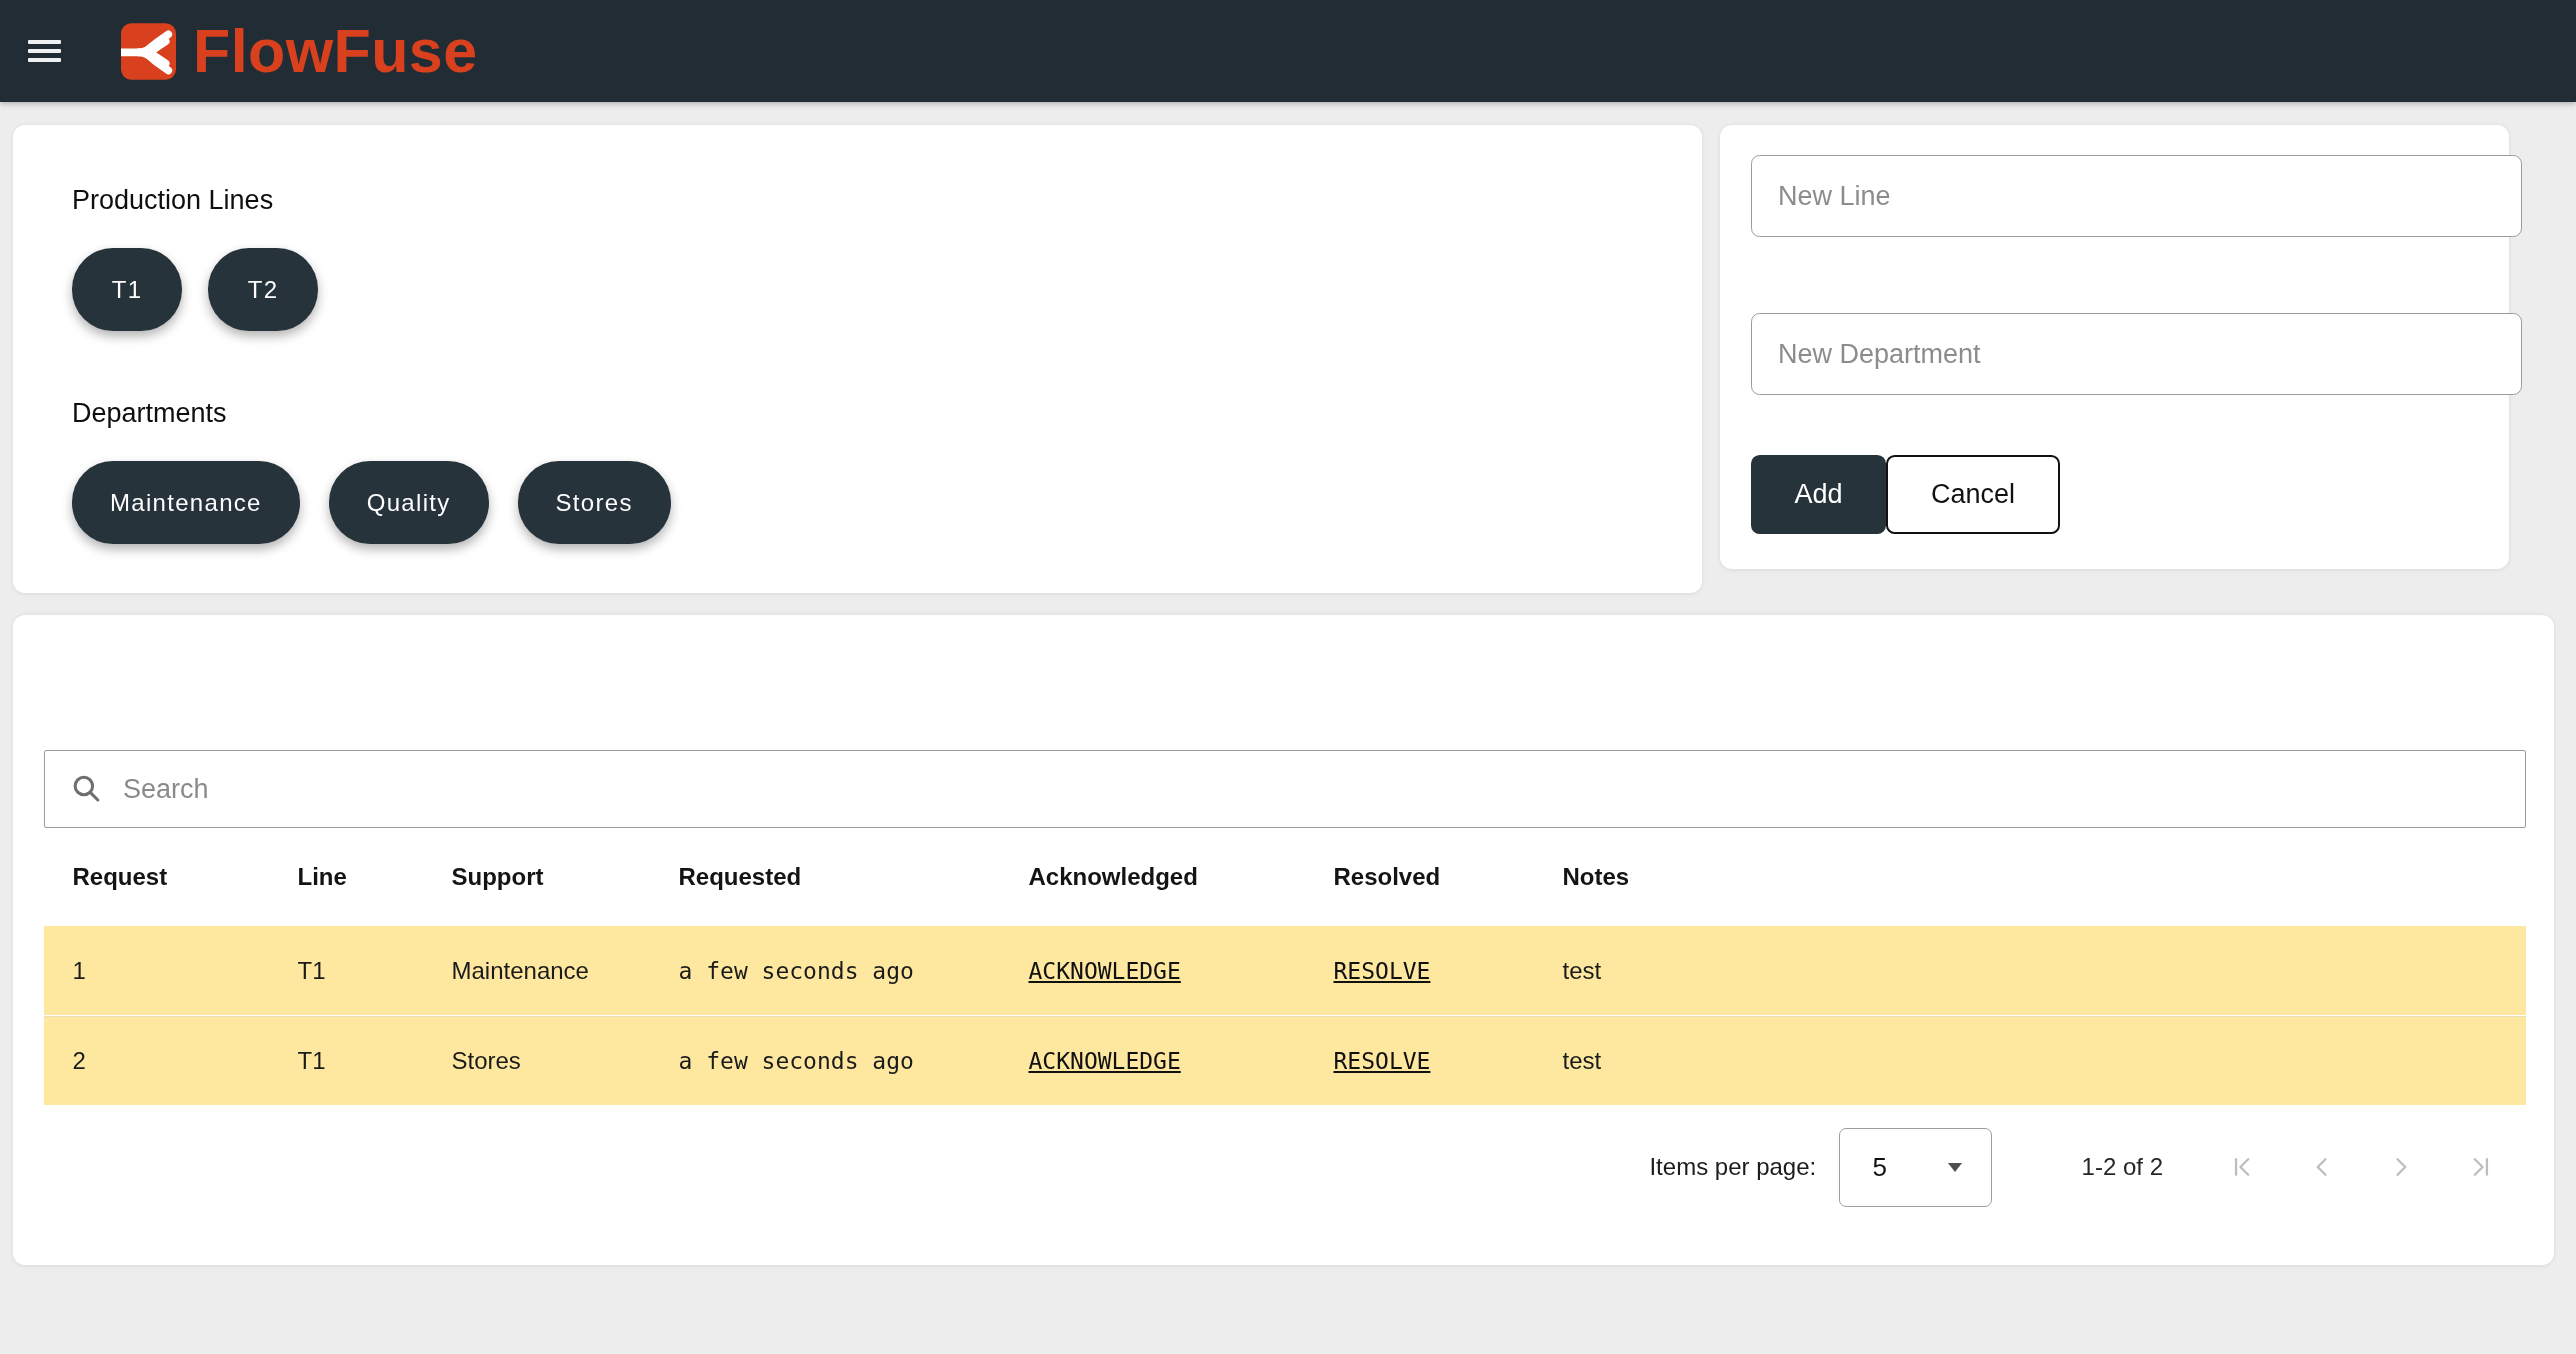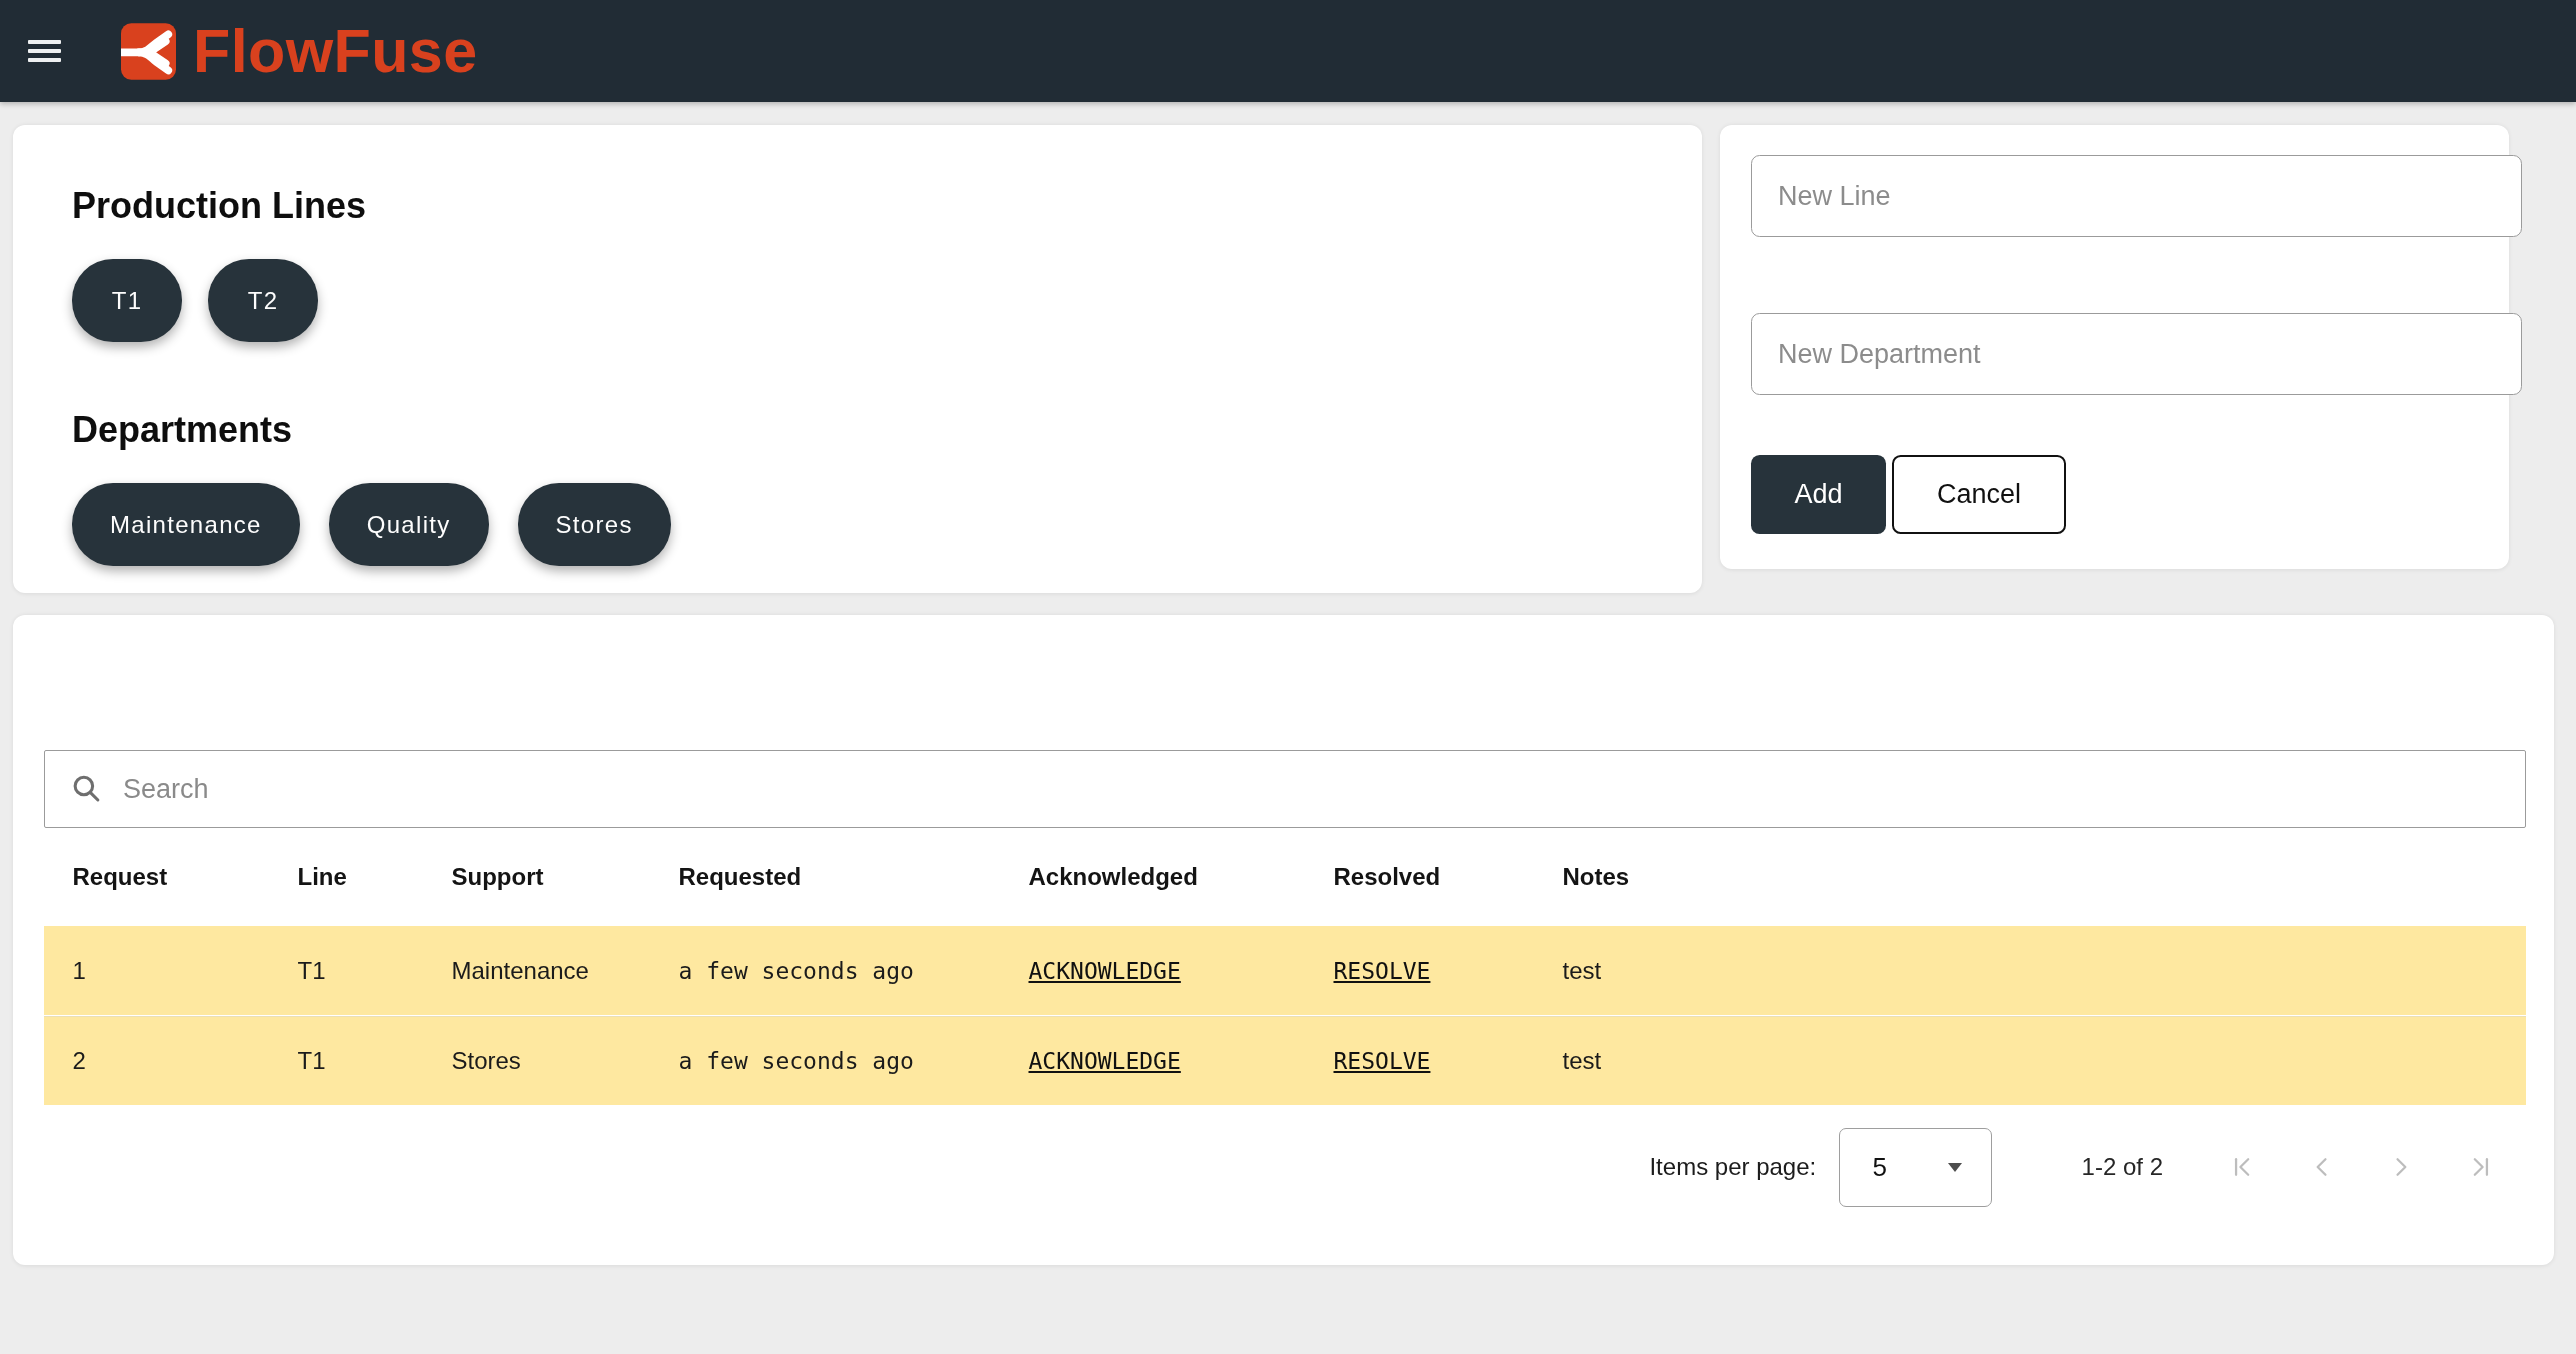--- a/index.html
+++ b/index.html
@@ -18,42 +18,42 @@
   .brand { display:flex; align-items:center; margin-left:60px; }
   .brand-icon { width:55px; height:57px; }
   .brand-text { margin-left:17px; font-size:61px; font-weight:bold; color:#d9411e; letter-spacing:0.4px; }
 
   
   .card { position:absolute; background:#ffffff; border-radius:12px; box-shadow:0 0.9px 4.3px rgba(0,0,0,0.08); }
   .card-lines { left:13px; top:125px; width:1689px; height:468px; padding:60px 59px; }
   .card-form  { left:1720px; top:125px; width:789px; height:444px; padding:30px 31px; }
   .card-table { left:13px; top:615px; width:2541px; height:650px; }
 
-  .section-title { font-size:36px; font-weight:bold; color:#0e0e0e; }
+  .section-title { font-size:27px; font-weight:normal; color:#0e0e0e; }
   .pill-row { display:flex; gap:26px; margin:32px 0 0 0; }
   .pill-row.depts { gap:29px; }
   .pill {
     height:83px; padding:0 38px; min-width:110px;
     background:#27333b; color:#fdfdfd; border:none; cursor:pointer;
     border-radius:41px; font-size:24px; letter-spacing:1.3px;
     font-family:"Liberation Sans", sans-serif;
     display:flex; align-items:center; justify-content:center;
     box-shadow:0 5.2px 10.4px rgba(0,0,0,0.30);
   }
   .dept-gap { margin-top:67px; }
 
   
   .text-input {
     width:771px; height:82px; border:1.7px solid #9b9b9b; border-radius:8.6px;
     font-size:27px; color:#222; padding:0 26px; outline:none; background:#fff;
     font-family:"Liberation Sans", sans-serif;
   }
   .text-input::placeholder { color:#8c8c8c; }
   .input-gap { margin-top:76px; }
-  .form-buttons { margin-top:60px; display:flex; gap:6px; }
+  .form-buttons { margin-top:60px; display:flex; gap:0; }
   .btn { height:79px; border-radius:8.6px; font-size:27px; cursor:pointer; font-family:"Liberation Sans", sans-serif; display:flex; align-items:center; justify-content:center; }
   .btn-add { width:135px; background:#27333b; color:#fff; border:none; }
   .btn-cancel { width:174px; background:#fff; color:#111; border:2.6px solid #111; }
 
   
   .search-wrap {
     position:absolute; left:31px; top:135px; width:2482px; height:78px;
     border:1.7px solid #9b9b9b; border-radius:2px; background:#fff;
     display:flex; align-items:center; padding:0 24px;
   }

